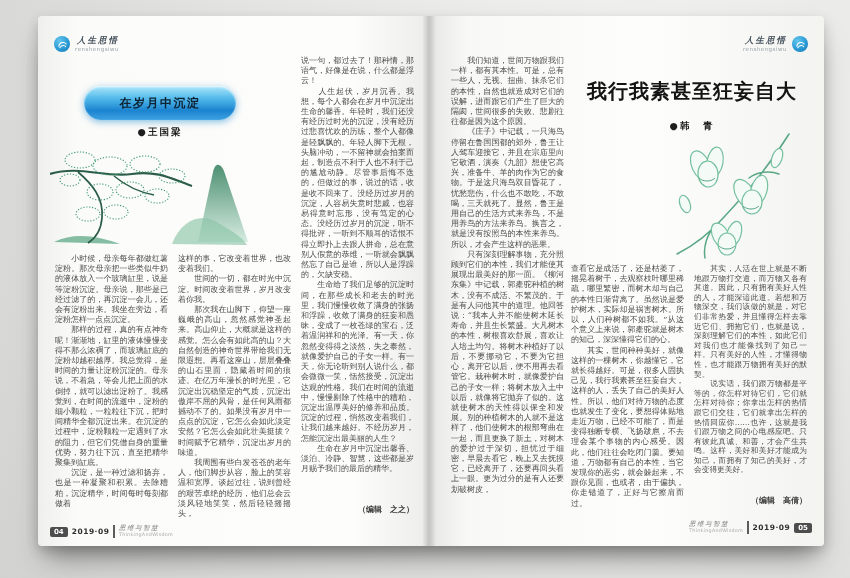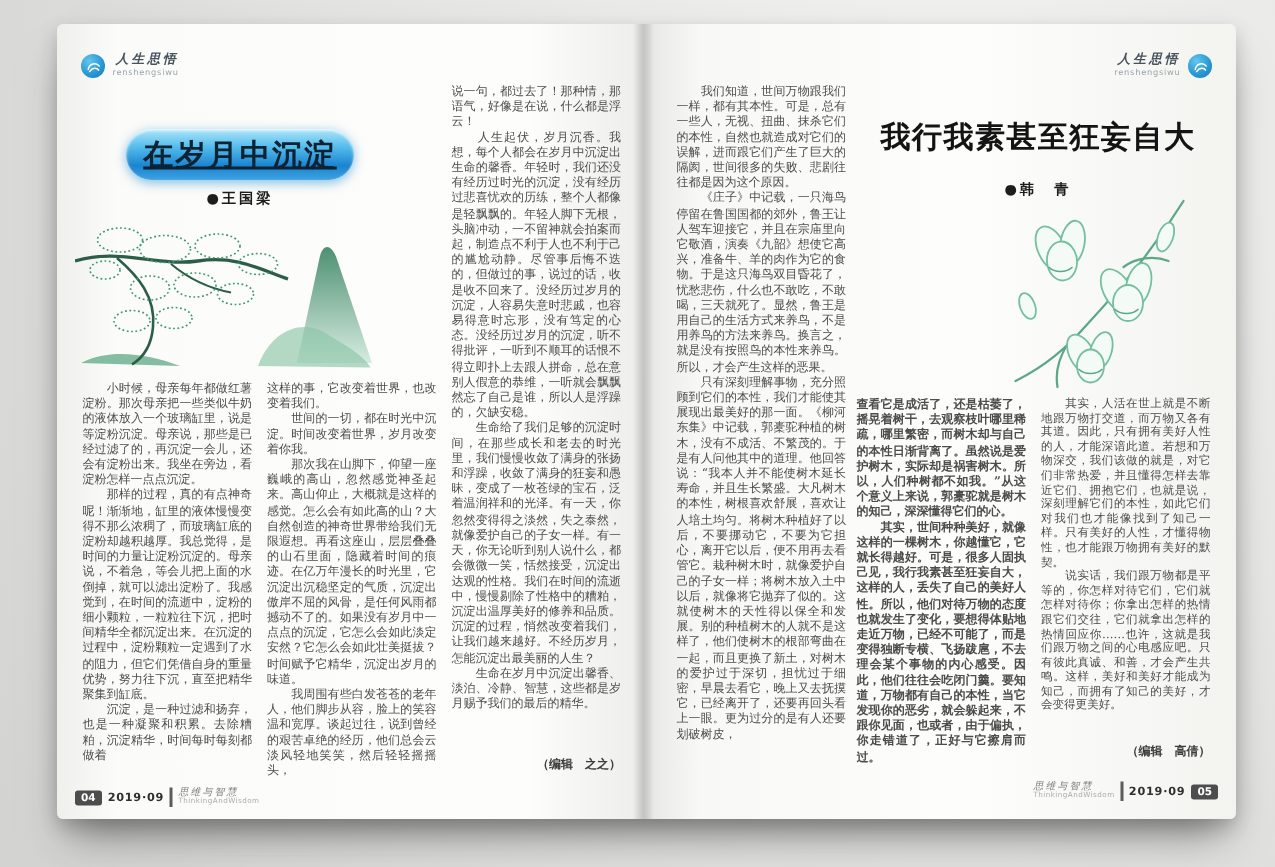--- a/index.html
+++ b/index.html
@@ -38,37 +38,37 @@
   .page.right .logo-text{align-items:flex-end;}
   .logo-cn{font-size:8.5px;font-weight:700;color:#46525c;letter-spacing:2px;font-style:italic;text-align:right;}
   .logo-py{font-size:5.5px;color:#9aa4ac;letter-spacing:.5px;}
   
   .title-badge{
     position:absolute;left:46px;top:70px;width:152px;height:34px;border-radius:18px;
     display:flex;align-items:center;justify-content:center;
     background:linear-gradient(180deg,#aee6fa 0%,#55bcec 35%,#1b84d0 72%,#3da2e2 100%);
     box-shadow:0 2px 7px rgba(50,150,210,.6), inset 0 1px 2px rgba(255,255,255,.85);
   }
-  .title-badge span{font-weight:700;font-size:20px;color:#0d2232;letter-spacing:1.5px;text-decoration:underline;}
+  .title-badge span{font-weight:700;font-size:12px;color:#0d2232;letter-spacing:1.5px;}
   .author{position:absolute;font-size:9.5px;font-weight:700;color:#1d1d1d;letter-spacing:2px;text-align:center;}
   .page.left .author{left:46px;top:110px;width:152px;}
   .page.right .author{left:145px;top:104px;width:232px;}
   
   .rtitle{position:absolute;left:140px;top:64px;width:242px;text-align:center;
     font-weight:800;font-size:20px;color:#141414;letter-spacing:1px;line-height:1.1;}
   
   .col{position:absolute;width:113px;overflow:hidden;text-align:justify;
     font-family:"DejaVu Serif","Liberation Serif",serif;
     font-size:8px;line-height:10.2px;color:#4c4c4c;}
   .col p{margin:0;}
   .page.left .c1{left:17px;top:238px;height:268px;}
   .page.left .c2{left:140px;top:238px;height:268px;}
   .page.left .c3{left:263px;top:40px;height:444px;}
   .page.right .c1{left:20px;top:40px;height:474px;}
-  .page.right .c2{left:140px;top:248px;height:262px;font-weight:bold;}
+  .page.right .c2{left:140px;top:248px;height:262px;}
   .page.right .c3{left:263px;top:248px;height:226px;font-size:7.7px;line-height:9.6px;}
   .editor{position:absolute;width:113px;text-align:right;font-size:8px;font-weight:700;color:#3d3d3d;
     font-family:"DejaVu Serif","Liberation Serif",serif;}
   .page.left .editor{left:263px;top:488px;}
   .page.right .editor{left:263px;top:479px;}
   
   .illus{position:absolute;pointer-events:none;}
   .illus.pine{left:12px;top:122px;width:204px;height:122px;}
   .illus.magnolia{left:198px;top:108px;width:184px;height:166px;}
   

